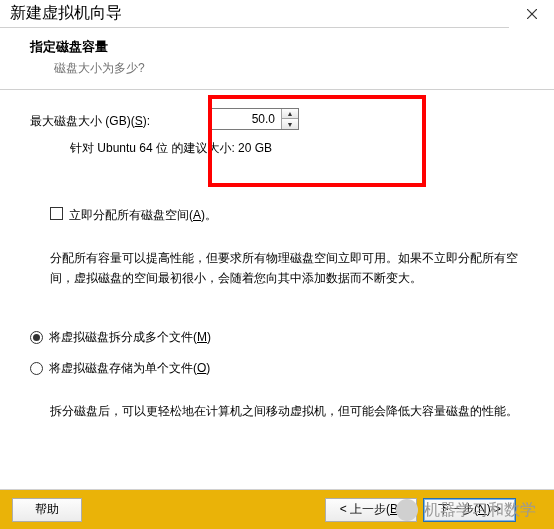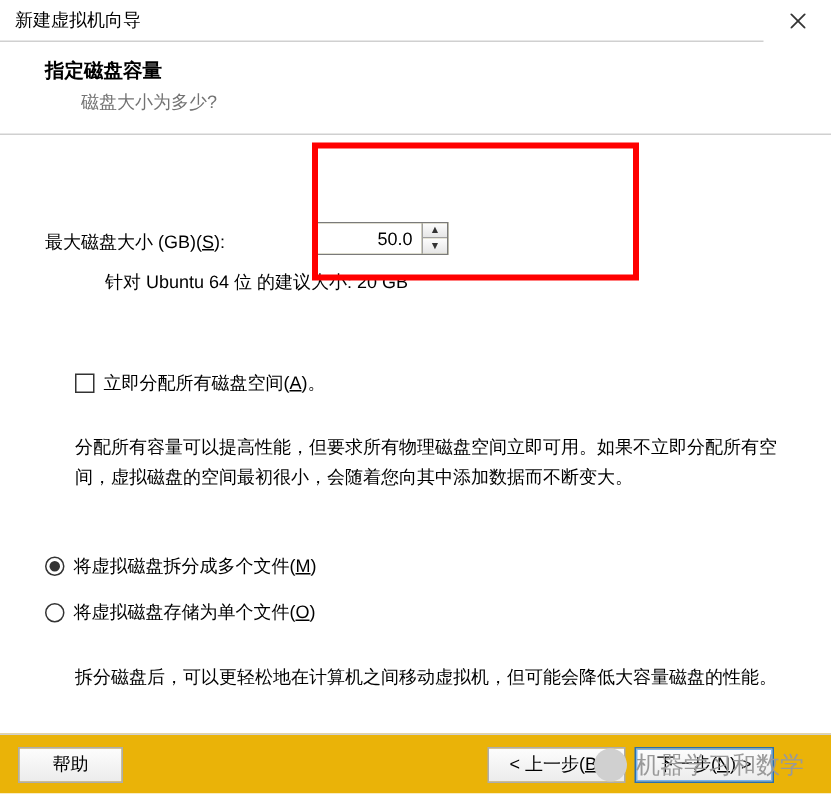--- a/index.html
+++ b/index.html
@@ -1,44 +1,44 @@
 <!DOCTYPE html>
 <html><head>
   <meta charset="utf-8">
   <style>
     * { box-sizing: border-box; margin: 0; padding: 0; }
     body { font-family: "Microsoft YaHei", SimSun, sans-serif; font-size: 12px; background: #fff; width: 554px; height: 529px; overflow: hidden; position: relative; }
     
     .titlebar { height: 28px; background: #fff; border-bottom: 1px solid #d0d0d0; display: flex; align-items: center; padding: 0 0 0 10px; }
-    .titlebar-text { flex: 1; font-size: 12px; color: #000; }
+    .titlebar-text { flex: 1; font-size: 16px; color: #000; }
     .close-btn { width: 45px; height: 28px; display: flex; align-items: center; justify-content: center; background: #fff; cursor: default; }
     .close-btn svg { width: 10px; height: 10px; }
     
     .header-band { background: #fff; padding: 10px 32px 12px 30px; border-bottom: 1px solid #d0d0d0; }
     .header-title { font-weight: bold; font-size: 13px; margin-bottom: 4px; }
     .header-sub { font-size: 12px; color: #737373; padding-left: 24px; }
     
     .content { padding: 18px 30px 0 30px; position: relative; }
     
     .field-row { display: flex; align-items: flex-end; margin-bottom: 8px; }
     .field-label { width: 180px; }
     .underline { text-decoration: underline; }
     
-    .spinner-wrap { display: inline-flex; border: 1px solid #7a7a7a; height: 22px; background: #fef9c3; margin-top: 40px; }
+    .spinner-wrap { display: inline-flex; border: 1px solid #7a7a7a; height: 22px; background: #fef9c3; }
     .spinner-input { border: none; width: 70px; text-align: right; padding: 0 6px; font-size: 12px; outline: none; }
     .spinner-btns { display: flex; flex-direction: column; border-left: 1px solid #a0a0a0; }
     .spinner-btn { width: 16px; height: 10px; background: linear-gradient(#fdfdfd,#e6e6e6); border: none; display: flex; align-items: center; justify-content: center; cursor: default; font-size: 7px; line-height: 1; color: #333; }
     .spinner-btn:first-child { border-bottom: 1px solid #a0a0a0; }
     
     .red-box { position: absolute; border: 4px solid #ff0000; left: 208px; top: 5px; width: 218px; height: 92px; pointer-events: none; }
     
     .reco-row { margin-top: 10px; margin-left: 40px; }
     
     .checkbox-section { margin-top: 50px; }
-    .check-row { display: flex; align-items: center; gap: 6px; padding-left: 20px; }
+    .check-row { display: flex; gap: 6px; padding-left: 20px; }
     .checkbox-box { width: 13px; height: 13px; border: 1px solid #333; background: #fff; flex-shrink: 0; }
     .desc-text { margin: 24px 0 0 20px; line-height: 1.7; color: #000; }
     
     .radio-section { margin-top: 40px; }
     .radio-row { display: flex; align-items: center; gap: 6px; margin-bottom: 14px; }
     .radio-circle { width: 13px; height: 13px; border: 1px solid #333; border-radius: 50%; background: #fff; flex-shrink: 0; display: flex; align-items: center; justify-content: center; }
     .radio-dot { width: 7px; height: 7px; border-radius: 50%; background: #333; }
     
     .button-bar { position: absolute; bottom: 0; left: 0; right: 0; height: 40px; border-top: 1px solid #d0d0d0; display: flex; align-items: center; padding: 0 12px; gap: 6px; background: #eab308; }
     .spacer { flex: 1; }

